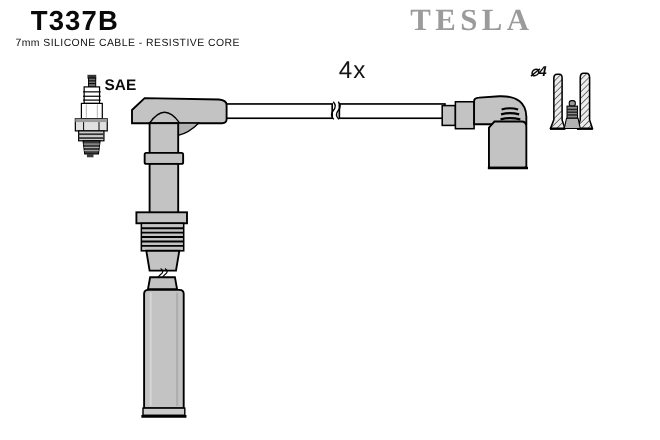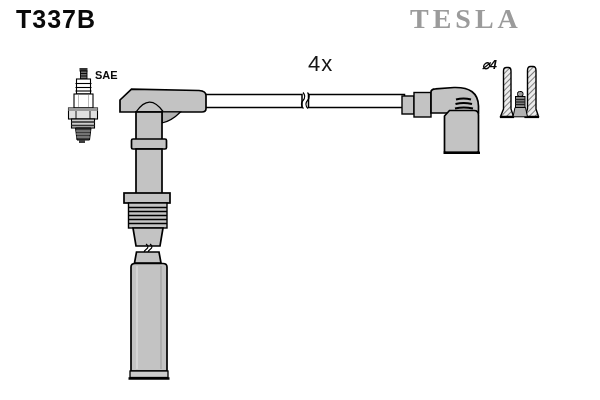--- a/index.html
+++ b/index.html
@@ -3,36 +3,36 @@
 <meta charset="utf-8">
 <style>
   html,body{margin:0;padding:0;background:#fff;}
   #stage{
     position:relative;width:600px;height:400px;overflow:hidden;
     background:var(--background,#fff);
     font-family:"Liberation Sans",sans-serif;
   }
   .abs{position:absolute;}
   #part-number{
-    left:16px;top:5px;font-size:25px;font-weight:bold;color:#0a0a0a;
+    left:28px;top:5px;font-size:25px;font-weight:bold;color:#0a0a0a;
     letter-spacing:1px;
   }
   #subtitle{
     left:14px;top:34px;font-size:9.5px;color:#111;letter-spacing:.4px;
   }
   #brand-logo{
-    left:410px;top:3px;font-family:"Liberation Serif",serif;
+    left:373px;top:3px;font-family:"Liberation Serif",serif;
     font-size:28px;font-weight:bold;color:var(--brand-gray,#9b9b9b);
     letter-spacing:4px;
   }
   #quantity-label{
     left:290px;top:51px;font-size:22px;color:#151515;letter-spacing:1px;margin-left:18px;
   }
   #sae-label{
-    left:95px;top:69px;font-size:11px;font-weight:bold;color:#0a0a0a;
+    left:95px;top:69px;font-size:14px;font-weight:bold;color:#0a0a0a;
   }
   #diameter-label{
     left:482px;top:57px;font-size:13px;font-weight:bold;font-style:italic;color:#0a0a0a;
   }
   svg{position:absolute;left:0;top:0;}
   .boot{fill:var(--boot-gray,#c3c3c3);stroke:var(--outline-black,#000);stroke-width:1.7;}
   .boot-thin{fill:var(--boot-gray,#c3c3c3);stroke:var(--outline-black,#000);stroke-width:1.4;}
   .cable{fill:#ffffff;stroke:var(--outline-black,#000);stroke-width:1.5;}
   .ln{stroke:var(--outline-black,#000);fill:none;}
   .white-part{fill:#ffffff;stroke:var(--outline-black,#000);stroke-width:1.1;}
@@ -128,17 +128,18 @@
       <rect x="517.5" y="91.5" width="5.5" height="5" rx="2" fill="#9a9a9a" stroke="#000" stroke-width="1"></rect>
       <rect x="515.5" y="96.5" width="9.5" height="11" fill="#8a8a8a" stroke="#000" stroke-width="1"></rect>
       <line x1="515.5" y1="99.5" x2="525" y2="99.5" stroke="#222" stroke-width="1.3"></line>
       <line x1="515.5" y1="102" x2="525" y2="102" stroke="#222" stroke-width="1.3"></line>
       <line x1="515.5" y1="104.5" x2="525" y2="104.5" stroke="#222" stroke-width="1.3"></line>
       <path d="M515,107.5 L525.5,107.5 L527.5,116.8 L513,116.8 Z" fill="#b2b2b2" stroke="#000" stroke-width="1"></path>
     </g>
   </svg>
 
   <div class="abs" id="part-number">T337B</div>
+  <div class="abs" id="subtitle">7mm SILICONE CABLE - RESISTIVE CORE</div>
   <div class="abs" id="brand-logo">TESLA</div>
   <div class="abs" id="quantity-label">4x</div>
   <div class="abs" id="sae-label">SAE</div>
   <div class="abs" id="diameter-label">⌀4</div>
 </div>
 
 </body></html>

